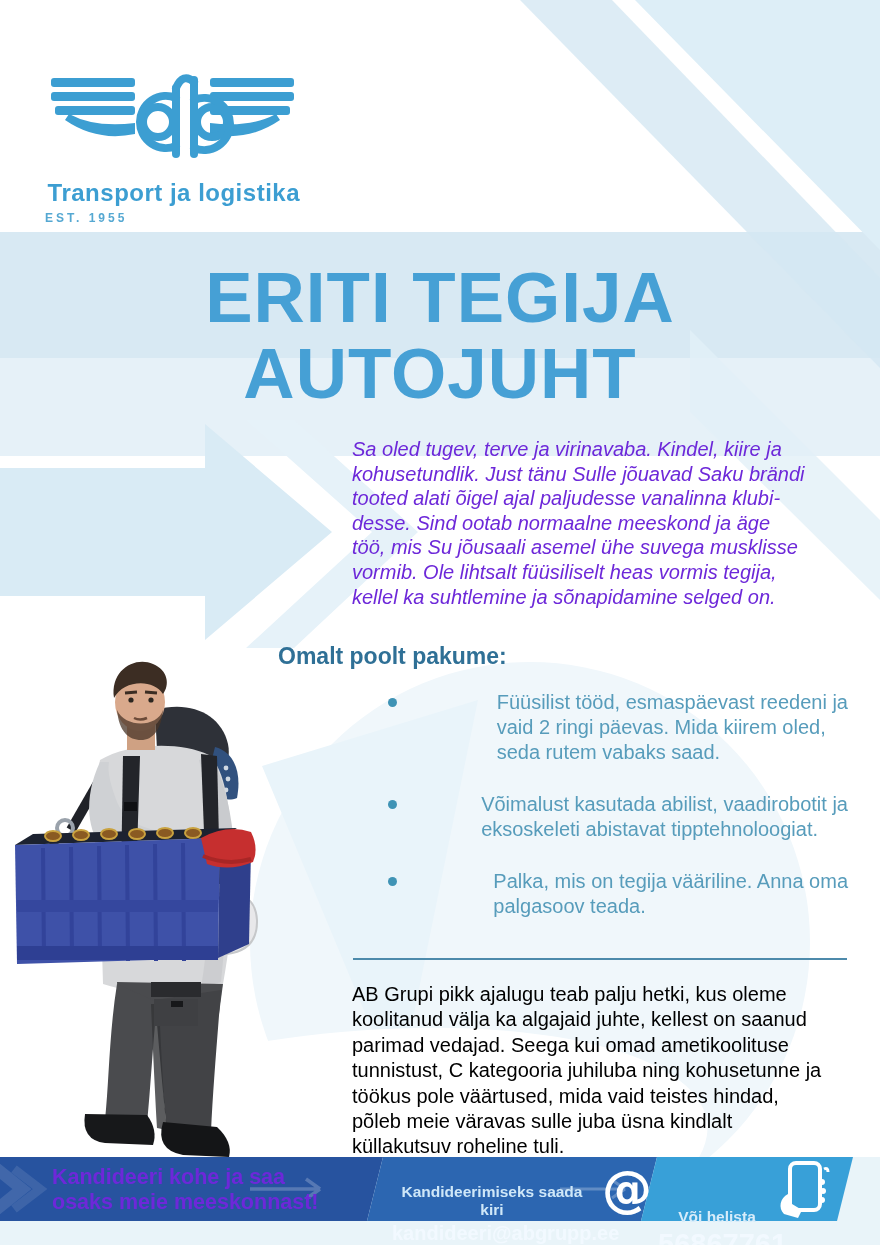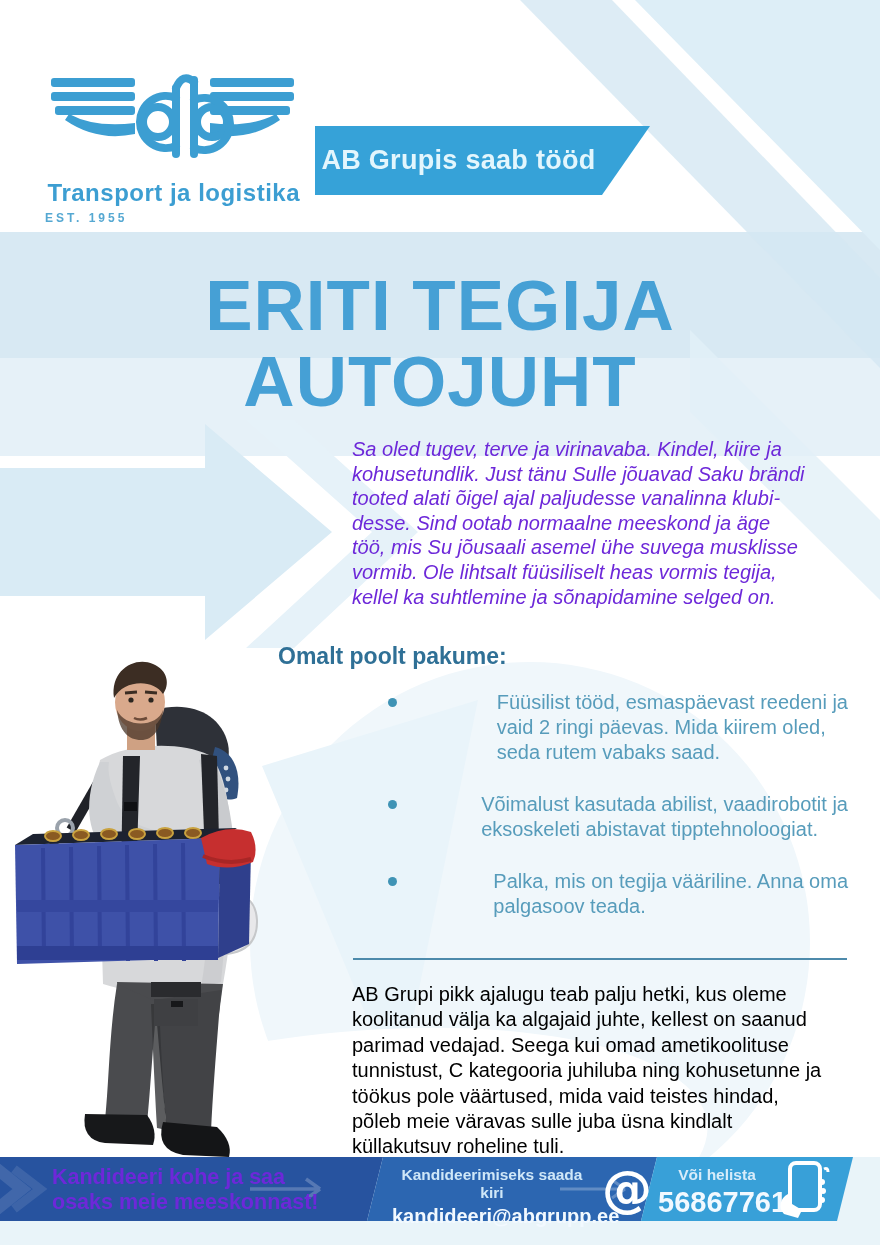--- a/index.html
+++ b/index.html
@@ -23,46 +23,46 @@
   
   .logo-wrap{left:45px;top:58px;width:255px;}
   .logo-word{margin-top:2px;text-align:right;font-size:24px;font-weight:700;color:#3c9ed2;letter-spacing:.5px;}
   .logo-est{margin-top:4px;font-size:12px;font-weight:700;color:#55a8d2;letter-spacing:3px;}
   
   .banner{left:315px;top:126px;width:335px;height:69px;background:#36a2d8;
     clip-path:polygon(0 0,335px 0,287px 100%,0 100%);
     display:flex;align-items:center;}
   .banner-label{width:287px;text-align:center;color:#e3f6fd;font-size:27px;font-weight:700;letter-spacing:.3px;}
   
-  .headline{left:0;top:268px;width:880px;text-align:center;color:#46a0d5;
+  .headline{left:0;top:260px;width:880px;text-align:center;color:#46a0d5;
     font-size:71px;line-height:76px;font-weight:700;letter-spacing:1px;white-space:pre-line;}
   
   .intro{left:352px;top:437px;width:528px;color:#6d28d9;font-size:20px;line-height:24.6px;white-space:pre-line;font-style:italic;}
   .offers-heading{left:278px;top:643px;color:#2f7096;font-size:23px;font-weight:700;}
   .bullets{left:388px;top:690px;width:460px;}
   .bullet{display:flex;margin-bottom:27px;justify-content:space-between;}
   .bullet-dot{width:9px;height:9px;border-radius:50%;background:#3f93b5;margin:8px 12px 0 0;flex:none;}
   .bullet-text{color:#579cbb;font-size:20px;line-height:25px;white-space:pre-line;}
   .divider{left:353px;top:958px;width:494px;height:2px;background:#4d8aab;}
   .outro{left:352px;top:982px;width:522px;color:#000000;font-size:20px;line-height:25.4px;white-space:pre-line;}
   
   .footer-bg{left:0;top:1157px;width:880px;height:88px;background:#e9f4f9;}
   .bar{left:0;top:1157px;width:880px;height:64px;}
   .seg{position:absolute;left:0;top:0;width:880px;height:64px;}
   .seg-dark{background:#27539f;clip-path:polygon(0 0,383px 0,367px 64px,0 64px);}
   .seg-mid{background:#2c66b1;clip-path:polygon(383px 0,657px 0,641px 64px,367px 64px);}
   .seg-light{background:#38a0d8;clip-path:polygon(657px 0,853px 0,837px 64px,641px 64px);}
   .cta{position:absolute;left:52px;top:8px;color:#6d28d9;font-size:21.5px;line-height:25px;font-weight:700;white-space:pre-line;}
-  .email-block{position:absolute;left:392px;top:9px;width:200px;text-align:center;}
+  .email-block{position:absolute;left:392px;top:26px;width:200px;text-align:center;}
   .email-label{color:#cfe7f8;font-size:15.5px;font-weight:700;}
   .email-addr{color:#f2f9ff;font-size:20px;font-weight:700;margin-top:3px;}
   .at-glyph{position:absolute;left:597px;top:0px;width:60px;height:64px;color:#ffffff;
     font-size:50px;font-weight:700;display:flex;align-items:center;justify-content:center;font-family:"DejaVu Sans",sans-serif;}
   .phone-block{position:absolute;left:658px;top:9px;width:118px;text-align:center;}
-  .phone-label{color:#d7ecfa;font-size:15.5px;font-weight:700;}
+  .phone-label{color:#d7ecfa;font-size:15.5px;font-weight:700;margin-top:42px;}
   .phone-number{color:#f2f9ff;font-size:29px;font-weight:700;margin-top:2px;}
   .phone-icon{position:absolute;left:772px;top:3px;}
   .bar-deco{position:absolute;left:0;top:0;width:640px;height:64px;pointer-events:none;}
 </style>
 </head>
 <body>
 
 <div class="poster">
 
   <div class="abs band-upper"></div>
@@ -170,23 +170,20 @@
         <path d="M149,42 A26,26 0 1 1 149,90"></path>
         <path d="M131,30 L131,96"></path>
         <path d="M149,22 L149,96"></path>
         <path d="M131,30 Q138,14 149,24"></path>
       </g>
     </svg>
     <div class="logo-word">Transport ja logistika</div>
     <div class="logo-est">EST. 1955</div>
   </div>
 
-  <div class="abs banner">
-    <div class="banner-label">AB Grupis saab tööd</div>
-  </div>
 
   <div class="abs headline">ERITI TEGIJA
 AUTOJUHT</div>
 
   <div class="abs intro">Sa oled tugev, terve ja virinavaba. Kindel, kiire ja
 kohusetundlik. Just tänu Sulle jõuavad Saku brändi
 tooted alati õigel ajal paljudesse vanalinna klubi-
 desse. Sind ootab normaalne meeskond ja äge
 töö, mis Su jõusaali asemel ühe suvega musklisse
 vormib. Ole lihtsalt füüsiliselt heas vormis tegija,

